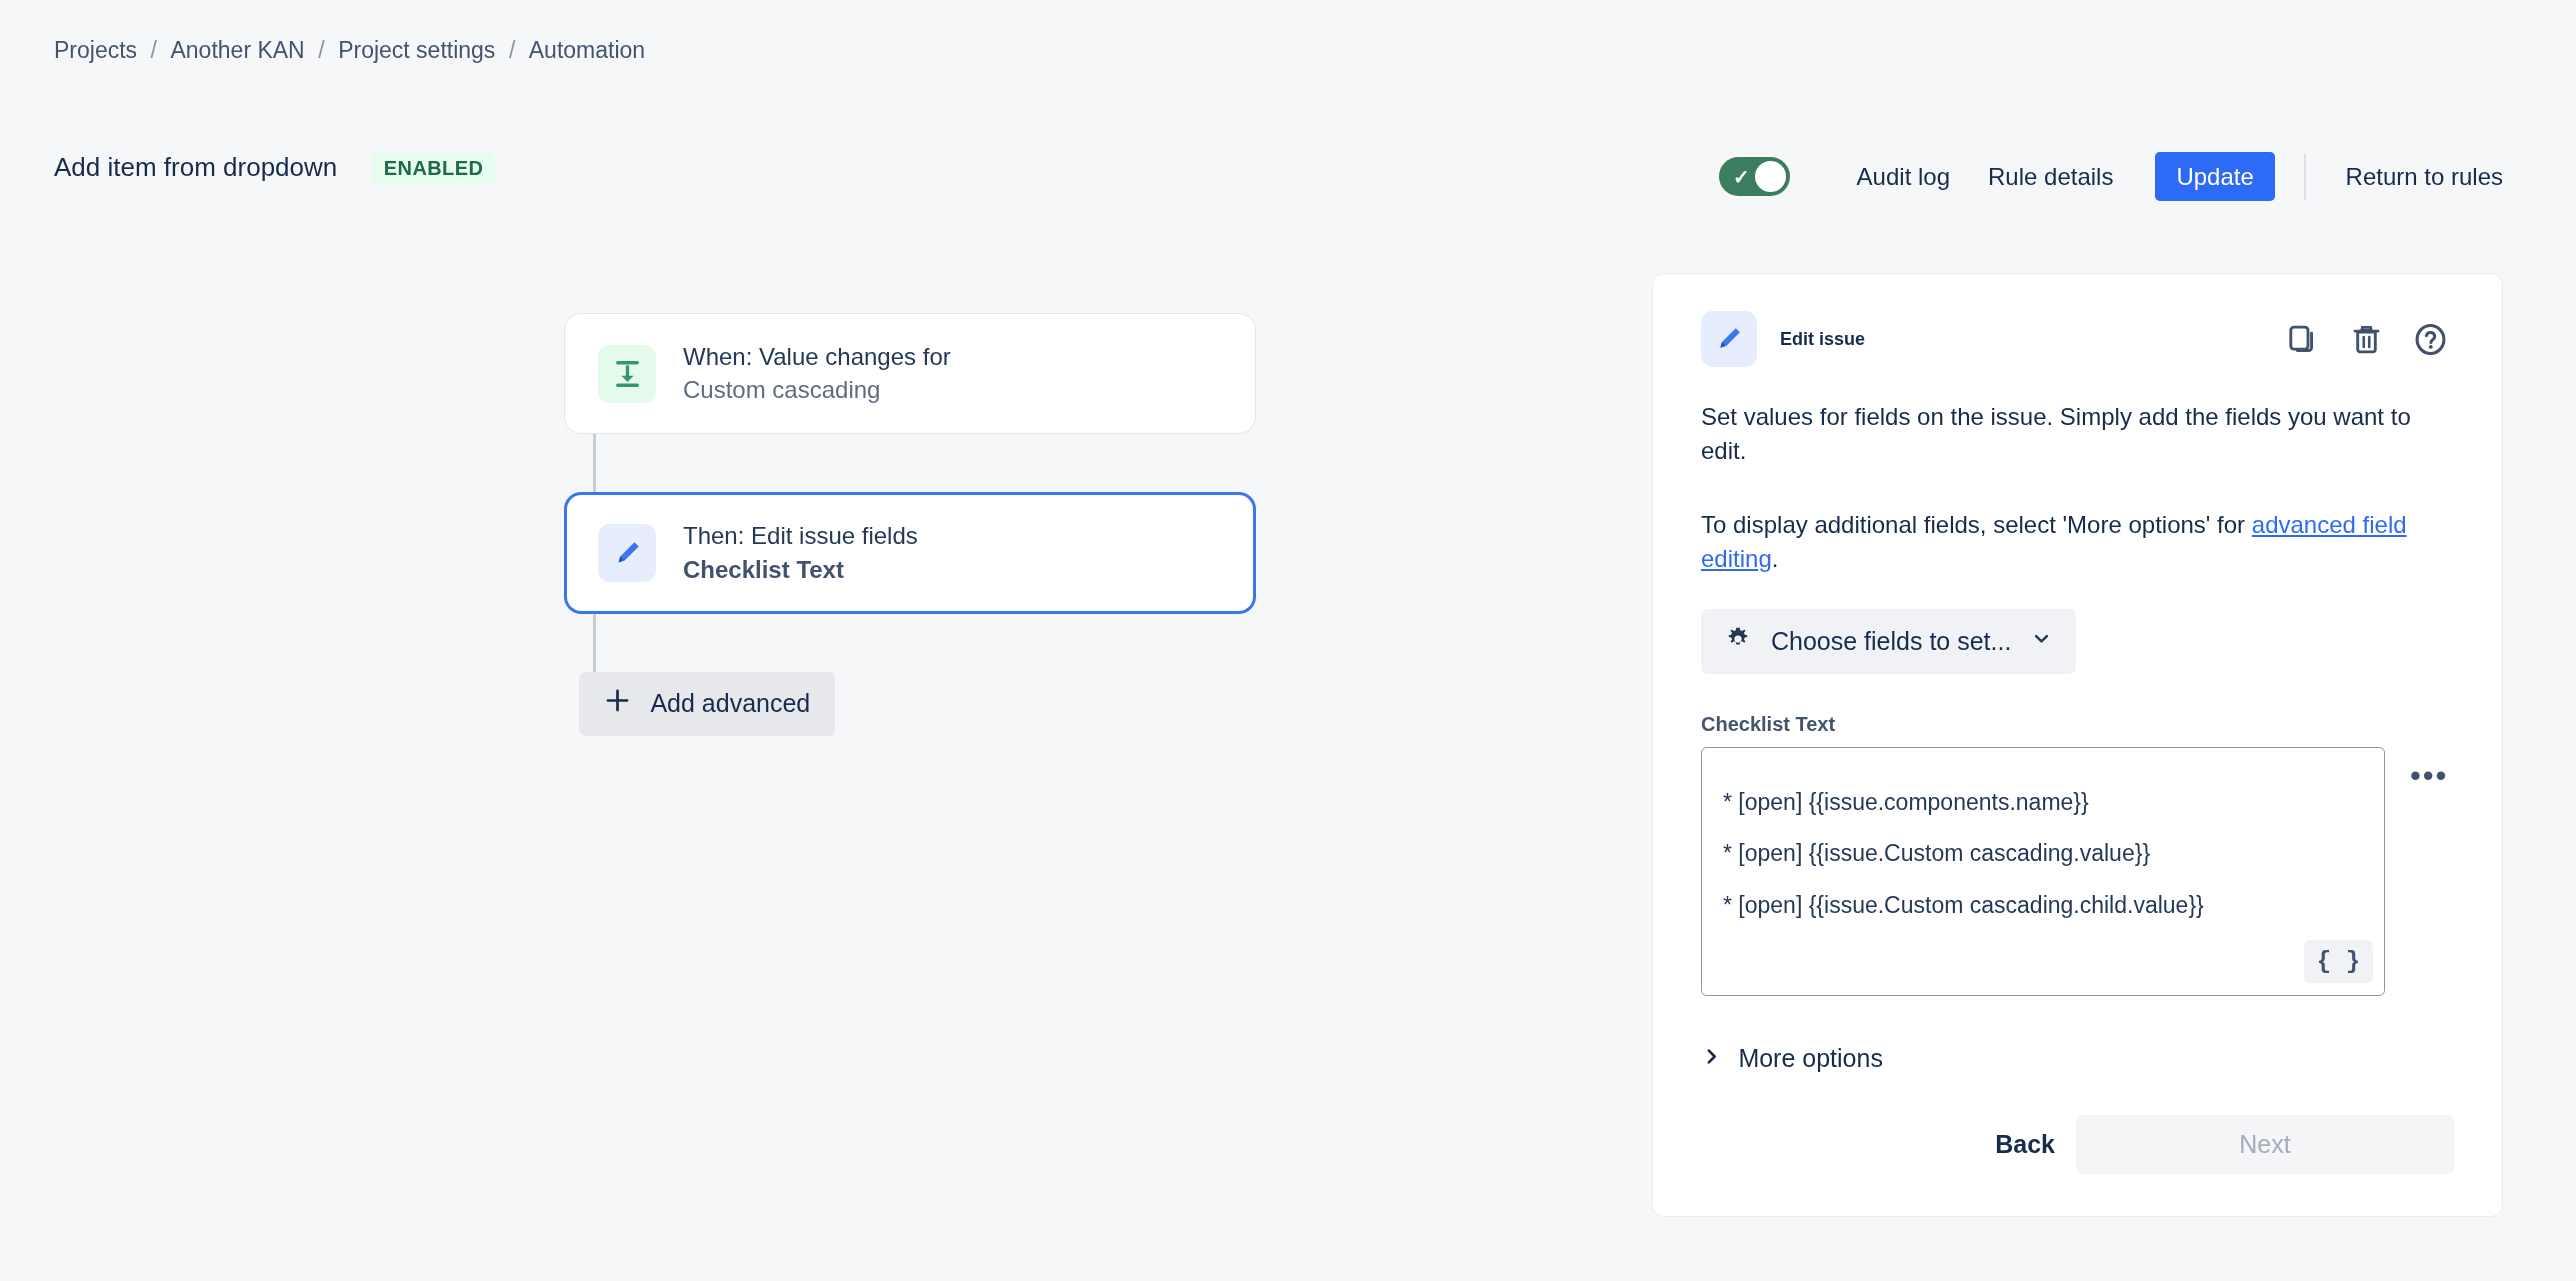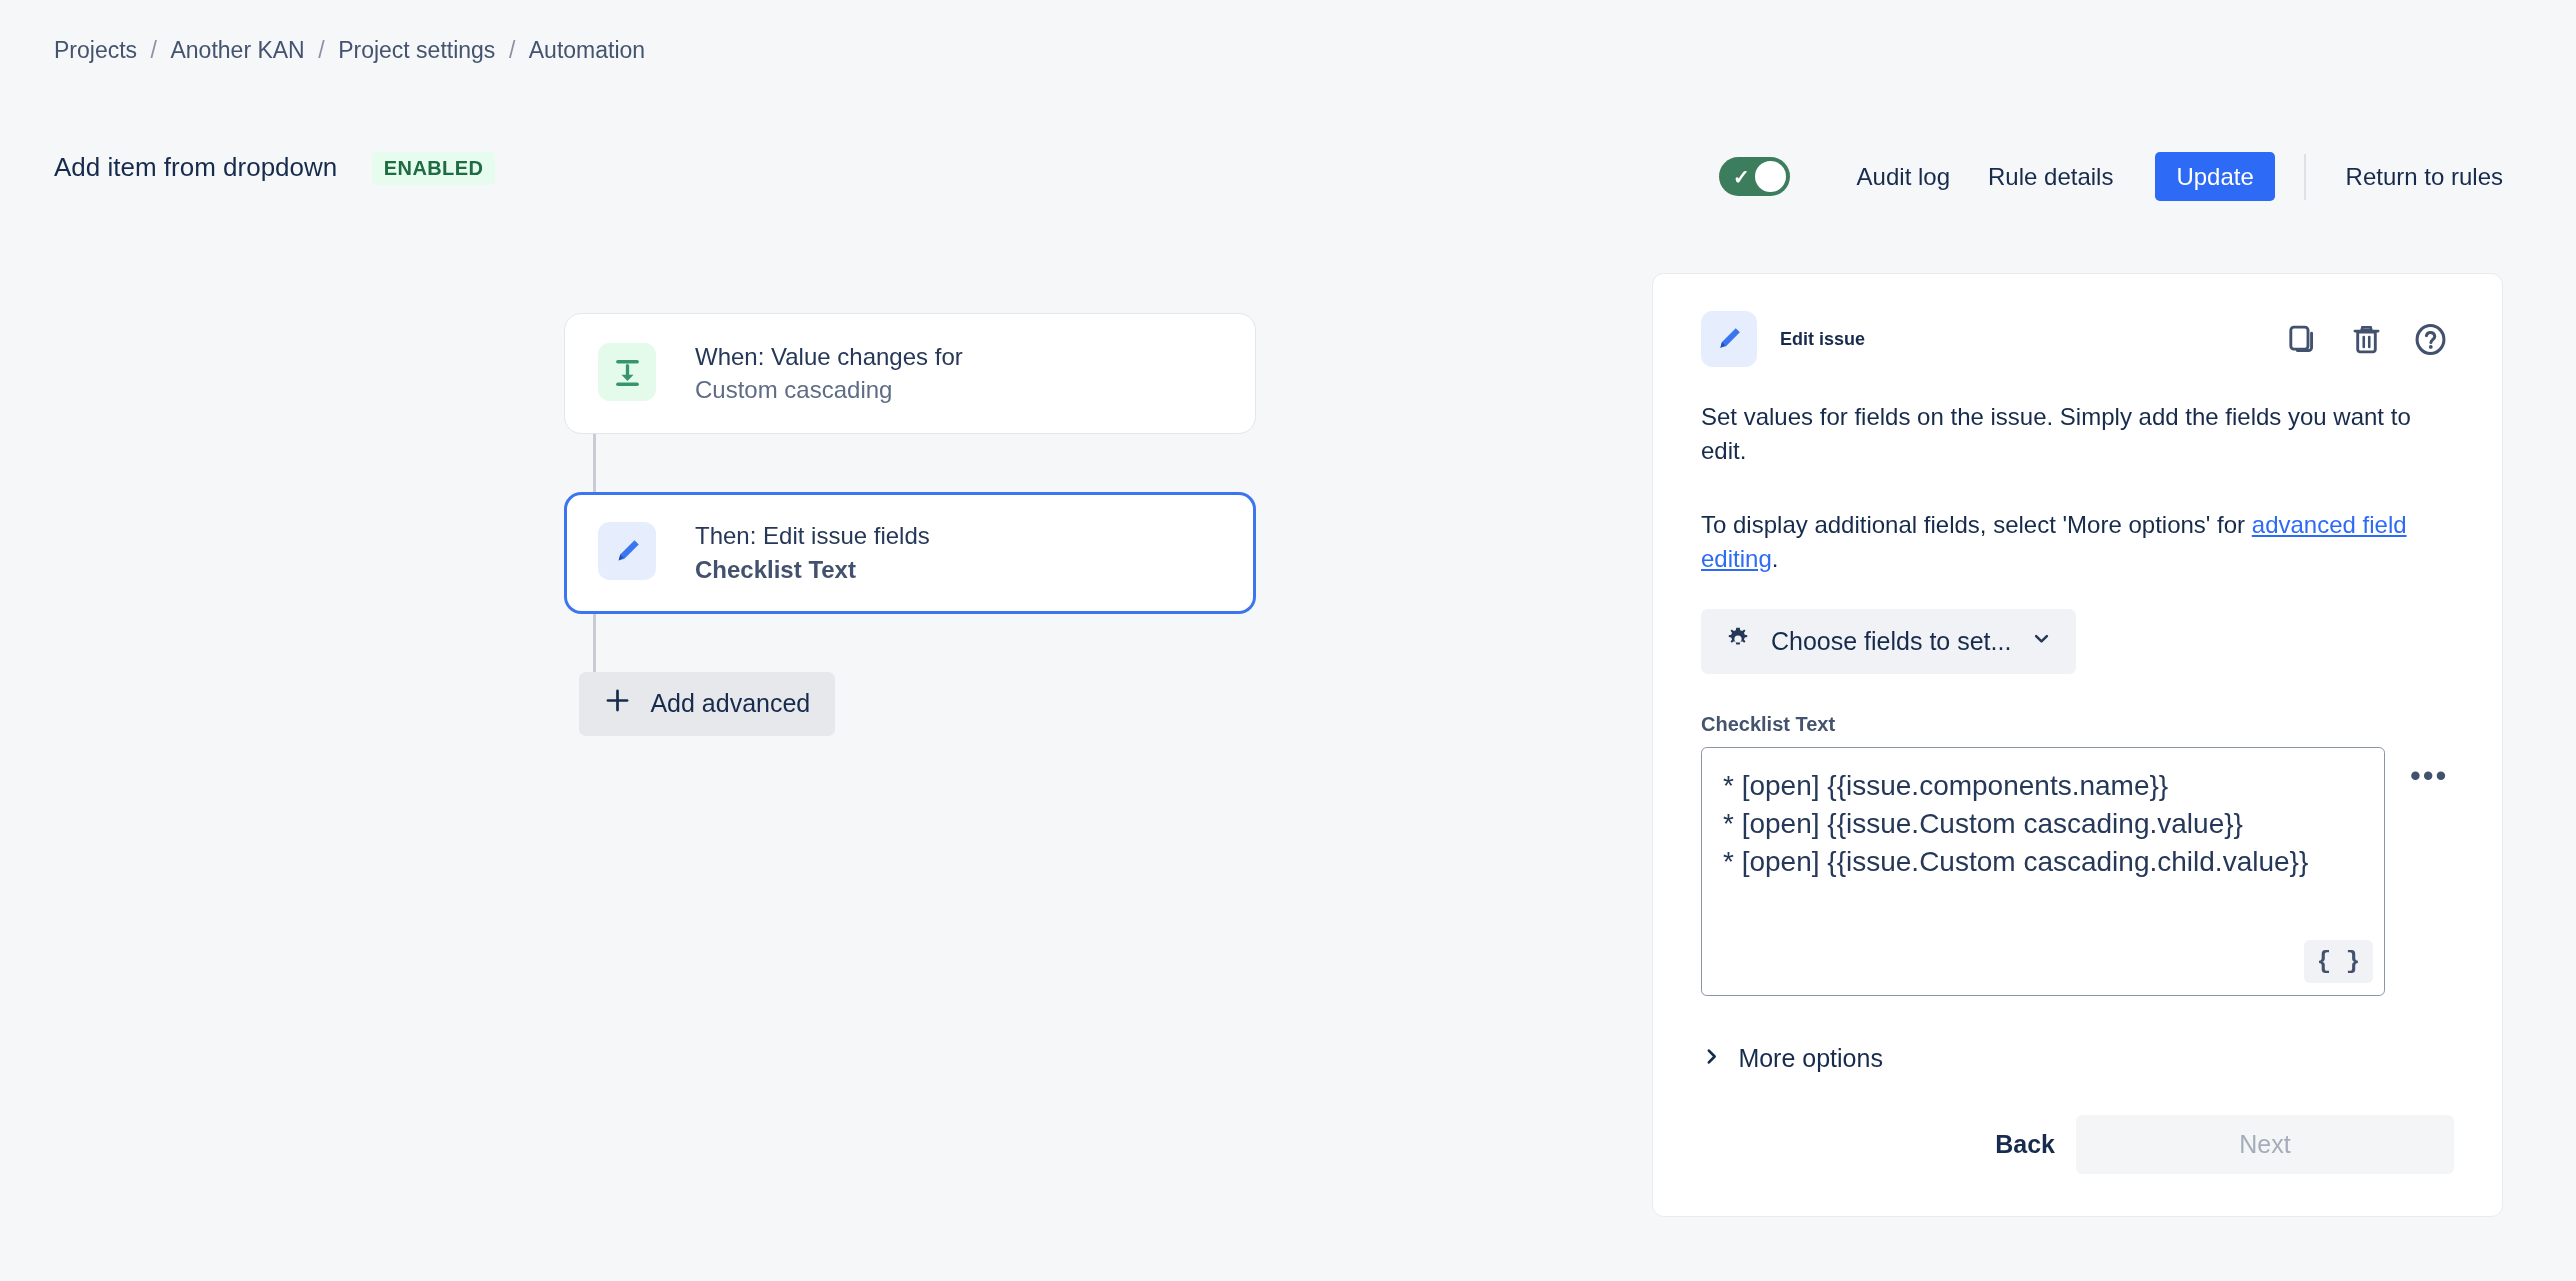--- a/index.html
+++ b/index.html
@@ -125,23 +125,23 @@
     left: 564px;
     top: 313px;
     width: 704px;
   }
   .node {
     width: 692px;
     background: #ffffff;
     border: 1.9px solid #e4e6ea;
     border-radius: 17.3px;
     display: flex;
-    align-items: flex-start;
+    align-items: center;
     padding: 29px 33px;
-    gap: 39px;
+    gap: 27px;
   }
   .node.selected {
     border: 3.9px solid #3b76f0;
     padding: 27px 31px;
   }
   .node-icon {
     width: 58px; height: 58px;
     border-radius: 11.6px;
     flex: none;
     display: flex;
@@ -270,24 +270,25 @@
   .textarea-wrap {
     position: relative;
     width: 694px;
     height: 249px;
     background: #ffffff;
     border: 1.9px solid #8a94a6;
     border-radius: 5.8px;
     padding: 19px 21px;
   }
   .ta-line {
-    font-size: 28px;
+    font-size: 23px;
     line-height: 1.37;
     color: #253858;
     white-space: pre;
+    margin-top: 20px;
   }
   .braces-btn {
     position: absolute;
     right: 11.6px;
     bottom: 11.6px;
     background: #f1f2f5;
     border: none;
     border-radius: 5.8px;
     font-family: "Liberation Mono", monospace;
     font-size: 24px;

